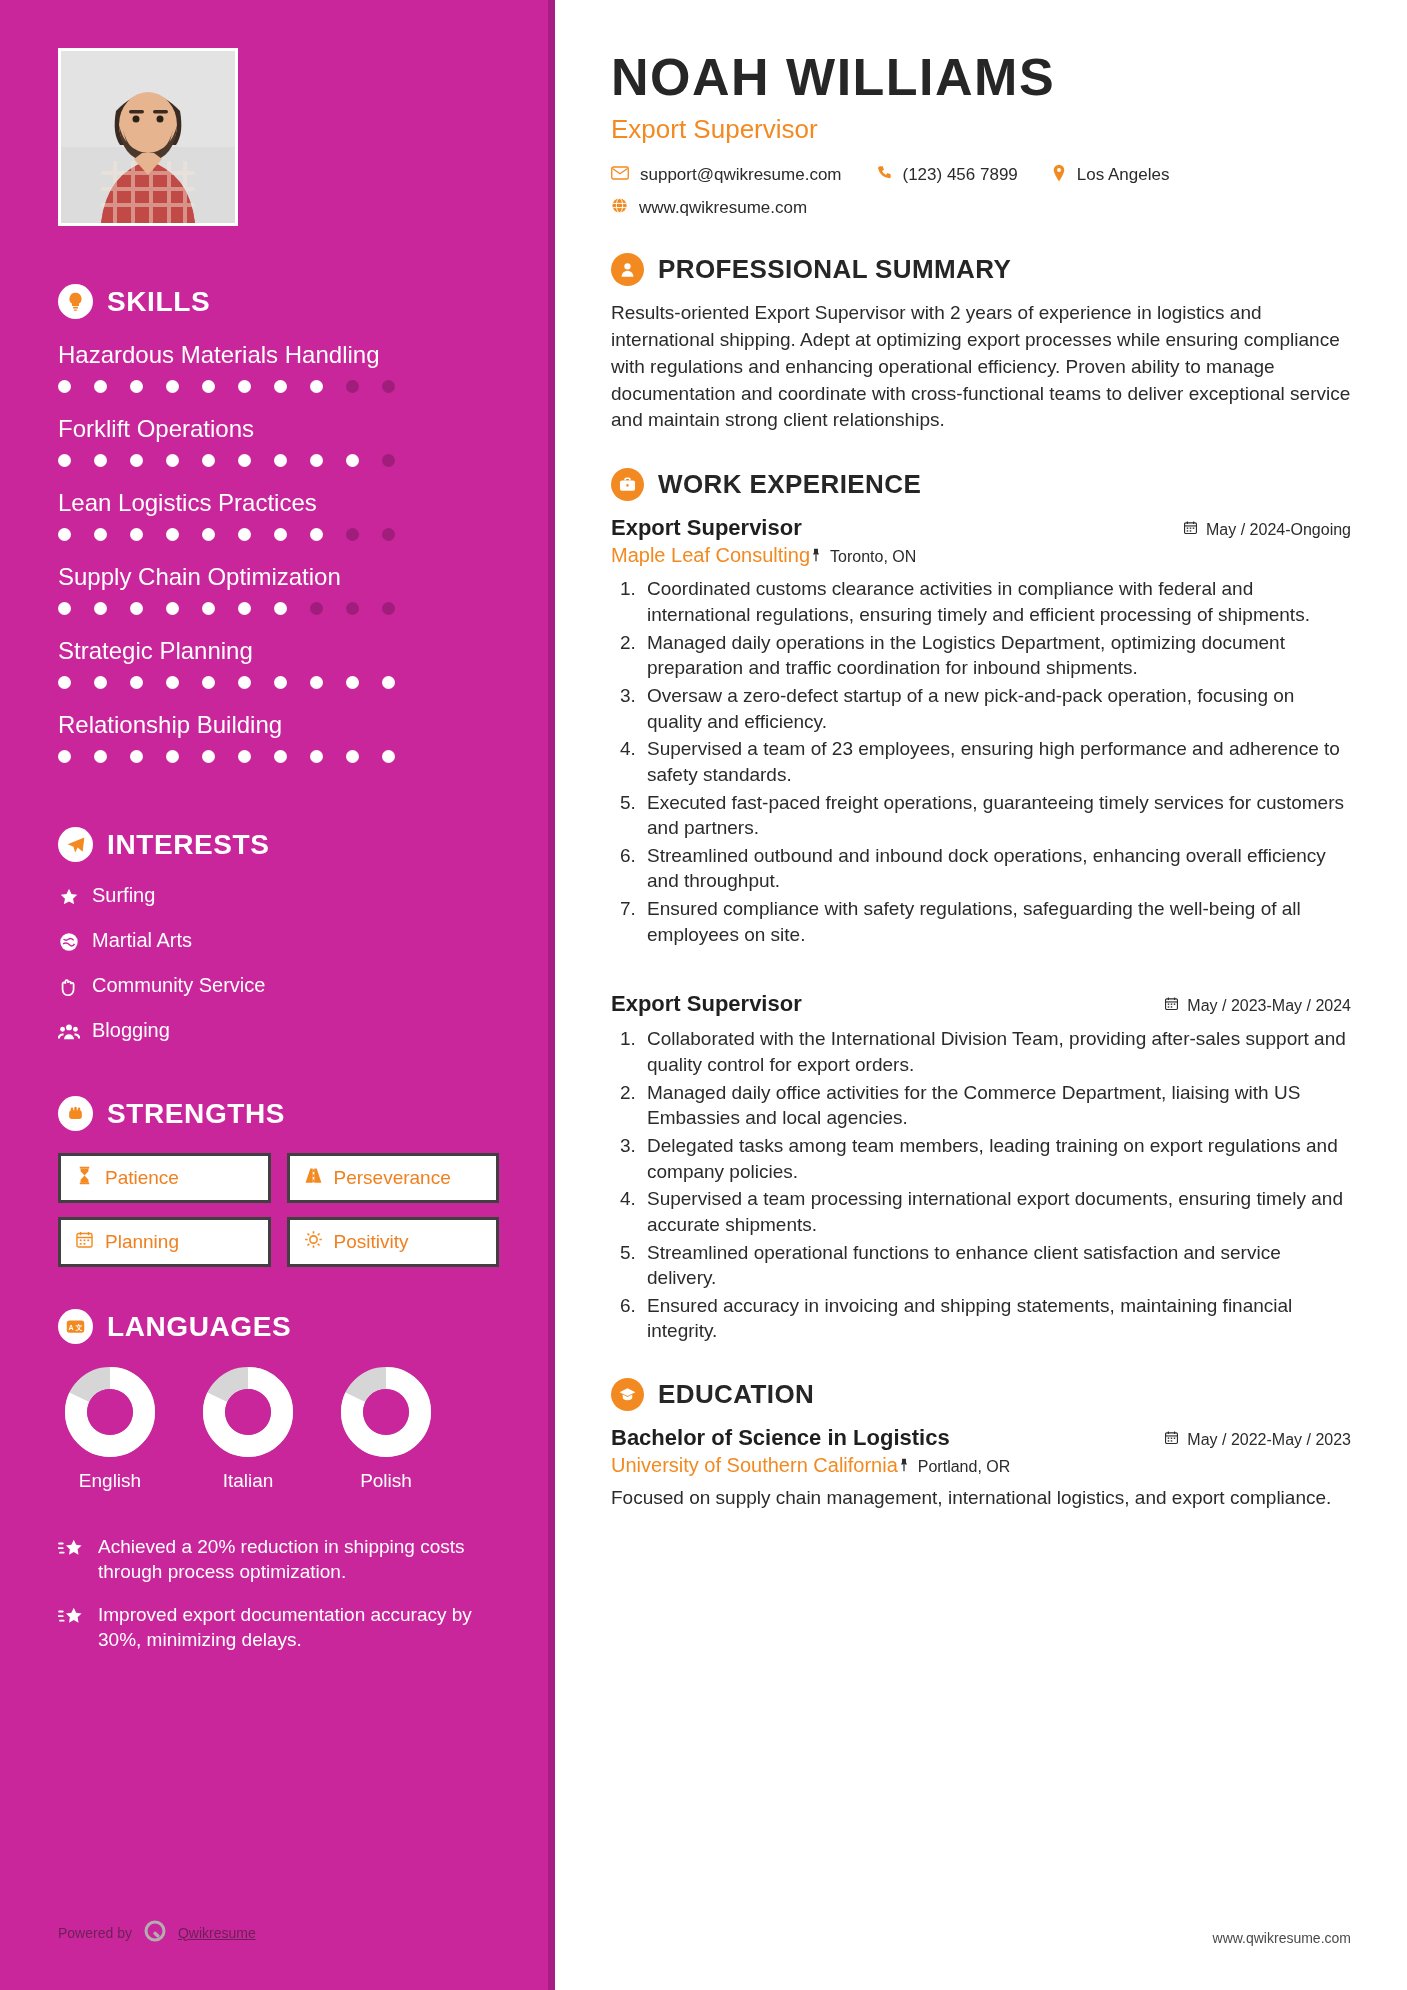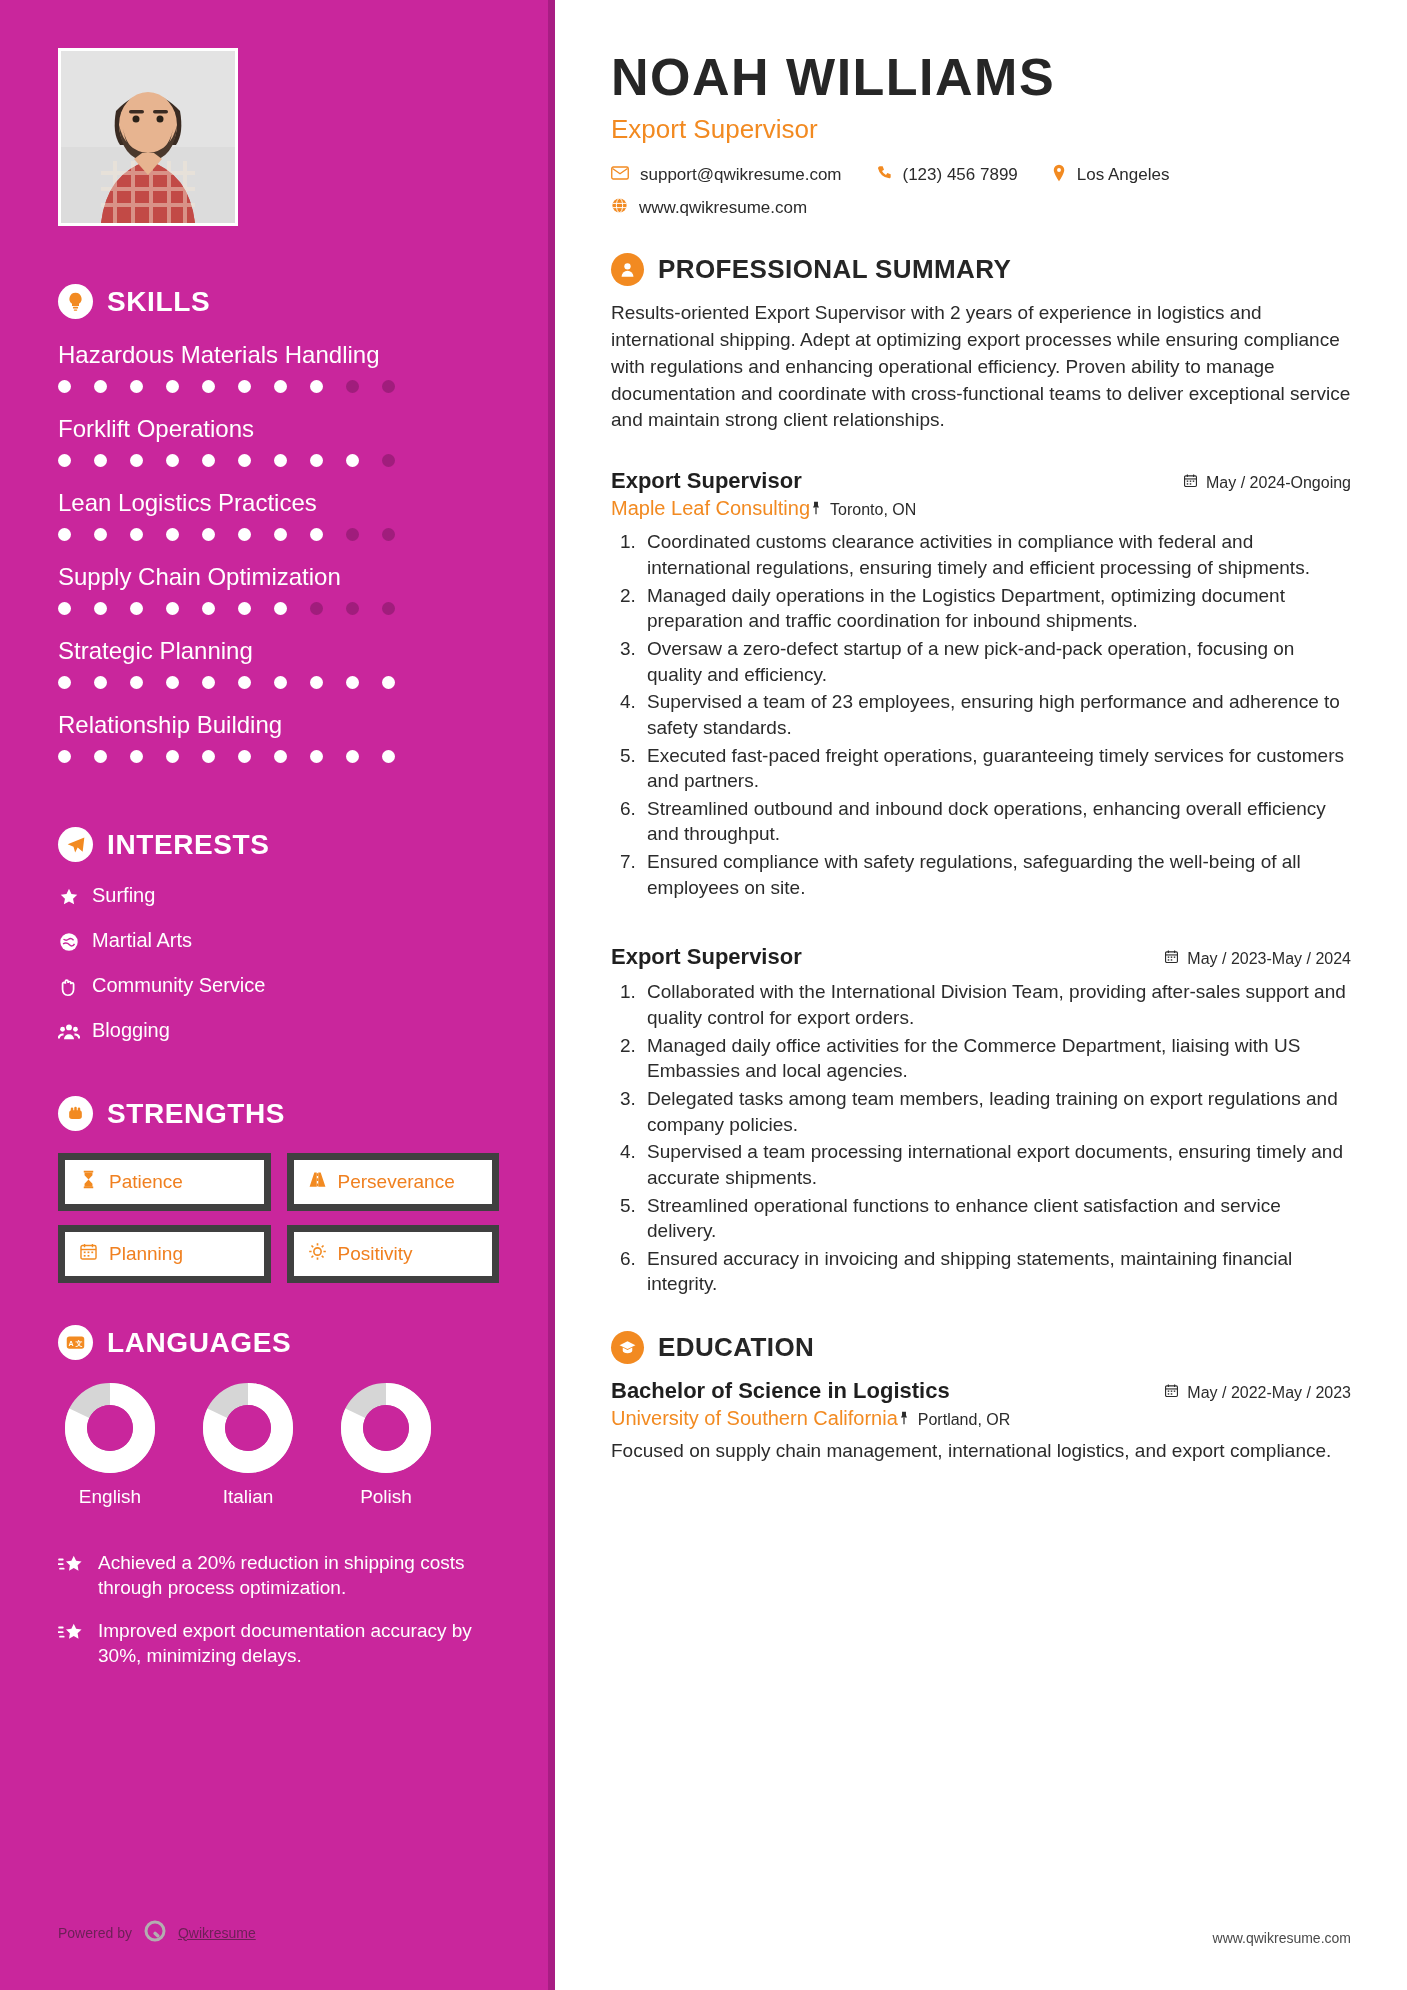--- a/index.html
+++ b/index.html
@@ -100,21 +100,21 @@
   }
   .interest .ic { flex: 0 0 22px; margin-top: 2px; }
 
   .strength-grid {
     display: grid;
     grid-template-columns: 1fr 1fr;
     gap: 14px 16px;
   }
   .strength {
     background: #ffffff;
-    border: 7px solid #404040;
+    border: 3px solid #404040;
     padding: 10px 14px;
     display: flex;
     align-items: center;
     gap: 11px;
     color: #f08020;
     font-size: 19px;
     white-space: nowrap;
   }
 
   .lang-row {
@@ -648,20 +648,30 @@
             <circle cx="12" cy="8" r="4" fill="#ffffff"></circle>
             <path d="M4.5 21a7.5 7.5 0 0 1 15 0z" fill="#ffffff"></path>
           </svg>
         </span>
         <span class="msec-title">PROFESSIONAL SUMMARY</span>
       </div>
       <p class="summary">Results-oriented Export Supervisor with 2 years of experience in logistics and international shipping. Adept at optimizing export processes while ensuring compliance with regulations and enhancing operational efficiency. Proven ability to manage documentation and coordinate with cross-functional teams to deliver exceptional service and maintain strong client relationships.</p>
     </section>
 
     <section class="msec">
+      <div class="msec-head">
+        <span class="msec-badge">
+          <svg width="19" height="19" viewBox="0 0 24 24">
+            <rect x="2.5" y="7" width="19" height="13" rx="2.2" fill="#ffffff"></rect>
+            <path d="M9 7V5.4A1.4 1.4 0 0 1 10.4 4h3.2A1.4 1.4 0 0 1 15 5.4V7" fill="none" stroke="#ffffff" stroke-width="2"></path>
+            <rect x="10.6" y="11.6" width="2.8" height="3" fill="#f28a21"></rect>
+          </svg>
+        </span>
+        <span class="msec-title">WORK EXPERIENCE</span>
+      </div>
       <div id="jobs-list">
           <div class="job">
             <div class="job-top">
               <span class="job-title">Export Supervisor</span>
               <span class="job-meta">
                 <span><svg width="15" height="15" viewBox="0 0 24 24">
                     <rect x="2.5" y="4.5" width="19" height="17" rx="2" fill="none" stroke="#2b2b2b" stroke-width="1.8"></rect>
                     <path d="M2.5 9.5h19" stroke="#2b2b2b" stroke-width="1.8"></path>
                     <path d="M7 2.5v4M17 2.5v4" stroke="#2b2b2b" stroke-width="1.8"></path>
                     <g fill="#2b2b2b">

